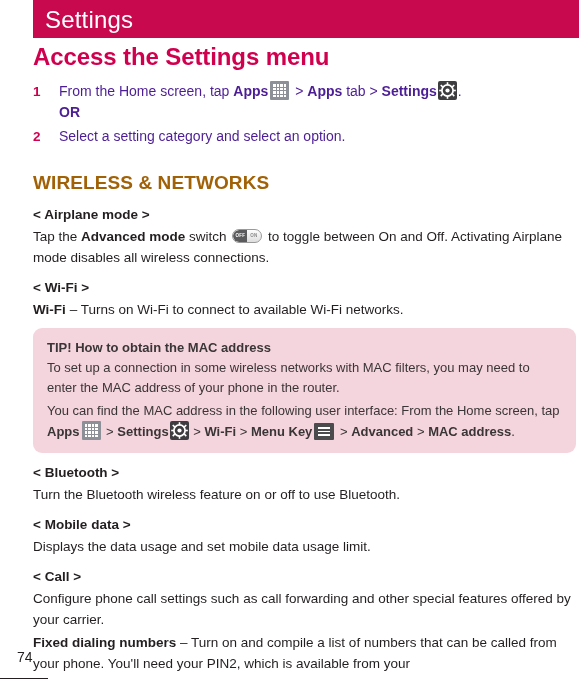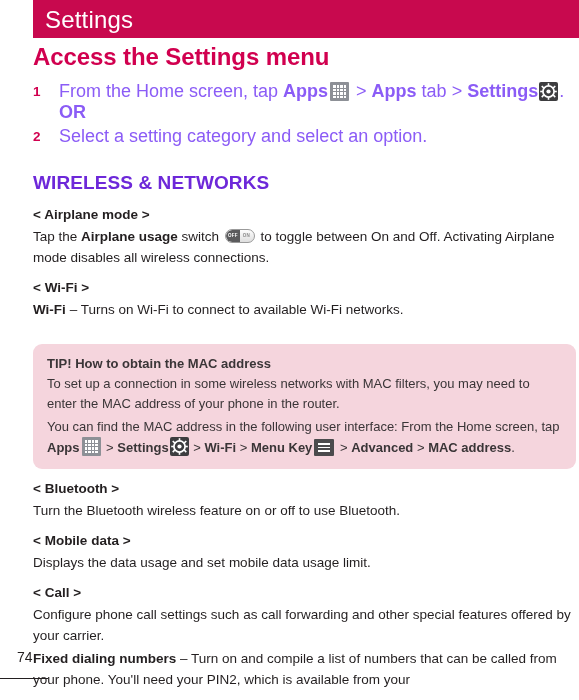--- a/index.html
+++ b/index.html
@@ -50,21 +50,21 @@
     line-height: 26px;
     color: #d1004f;
     font-weight: 700;
     letter-spacing: -0.1px;
   }
 
   h3.group-title {
     margin: 24px 0 4px 0;
     font-size: 19px;
     line-height: 24px;
-    color: #6d28d9;
+    color: #a16207;
     font-weight: 700;
     letter-spacing: 0.1px;
   }
 
   
   .steps {
     margin-top: 11px;
   }
   .step {
     display: flex;
@@ -74,23 +74,23 @@
   .step-num {
     width: 26px;
     flex: 0 0 26px;
     color: #d1004f;
     font-weight: 700;
     font-size: 13.5px;
     line-height: 21px;
   }
   .step-body {
     flex: 1 1 auto;
-    font-size: 18px;
+    font-size: 14px;
     line-height: 21px;
-    color: #8b5cf6;
+    color: #4c1d95;
   }
   .step-body .line {
     display: block;
     white-space: nowrap;
   }
 
   b, .b { font-weight: 700; }
 
   
   p.para {
@@ -201,21 +201,21 @@
     color: #8a8a8a;
     font-size: 4.5px;
     line-height: 12px;
     text-align: center;
     font-weight: 700;
     letter-spacing: 0.2px;
   }
 
   
   .tip-box {
-    margin-top: 24px;
+    margin-top: 8px;
     background: #f5d5dd;
     border-radius: 9px;
     padding: 10px 14px 11px 14px;
     box-sizing: border-box;
     width: 543px;
   }
   .tip-title {
     margin: 0 0 1px 0;
     font-size: 13px;
     line-height: 20px;
@@ -302,21 +302,21 @@
     <div class="step">
       <div class="step-num">2</div>
       <div class="step-body">Select a setting category and select an option.</div>
     </div>
 
   </div>
 
   <h3 class="group-title">WIRELESS &amp; NETWORKS</h3>
 
   <p class="sub-head">&lt; Airplane mode &gt;</p>
-  <p class="para"><span>Tap the </span><b>Airplane usage</b><span> switch </span><span class="icon icon-toggle"><span class="off">OFF</span><span class="on">ON</span></span><span> to toggle between On and Off. Activating Airplane mode disables all wireless connections.</span></p>
+  <p class="para"><span>Tap the </span><b>Advanced mode</b><span> switch </span><span class="icon icon-toggle"><span class="off">OFF</span><span class="on">ON</span></span><span> to toggle between On and Off. Activating Airplane mode disables all wireless connections.</span></p>
 
   <p class="sub-head">&lt; Wi-Fi &gt;</p>
   <p class="para"><b>Wi-Fi</b><span> – Turns on Wi-Fi to connect to available Wi-Fi networks.</span></p>
 
   <div class="tip-box">
     <p class="tip-title">TIP! How to obtain the MAC address</p>
     <p>To set up a connection in some wireless networks with MAC filters, you may need to enter the MAC address of your phone in the router.</p>
     <p class="gap"><span>You can find the MAC address in the following user interface: From the Home screen, tap </span><b>Apps</b><span class="icon icon-apps"><span class="grid">
             <i></i>
             <i></i>

